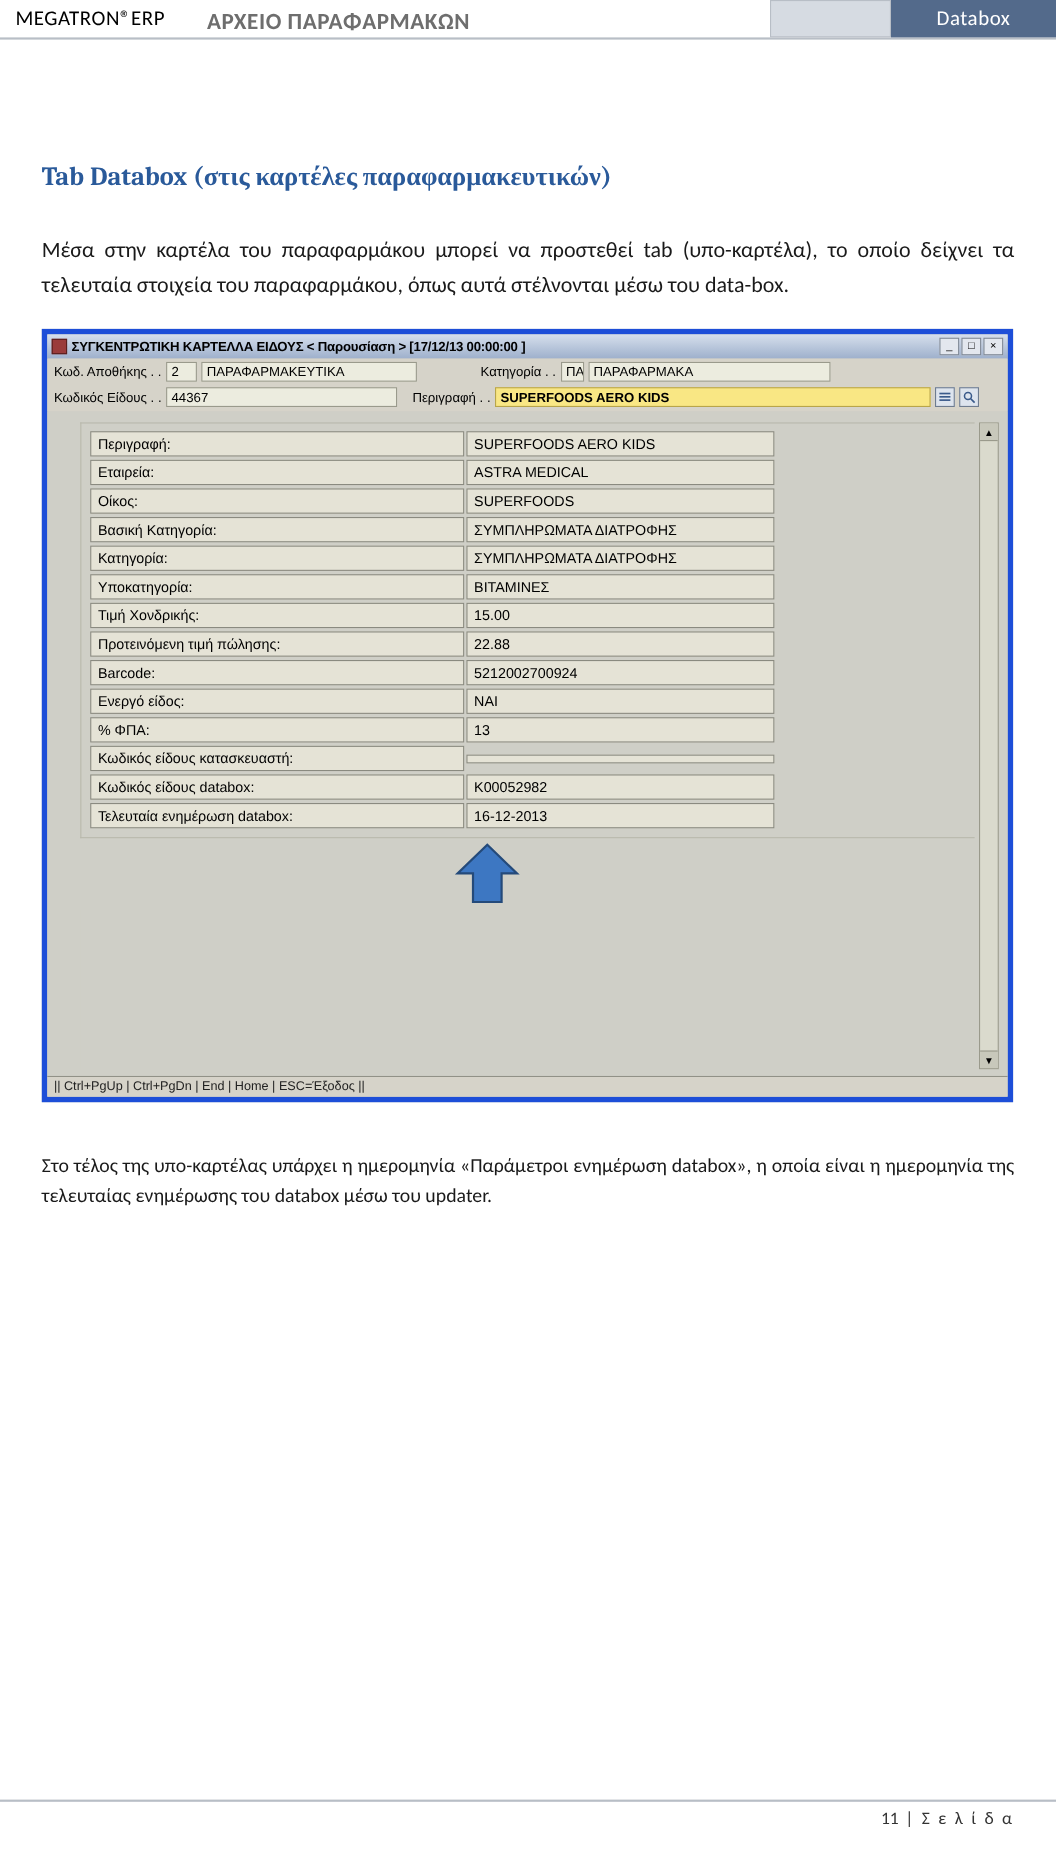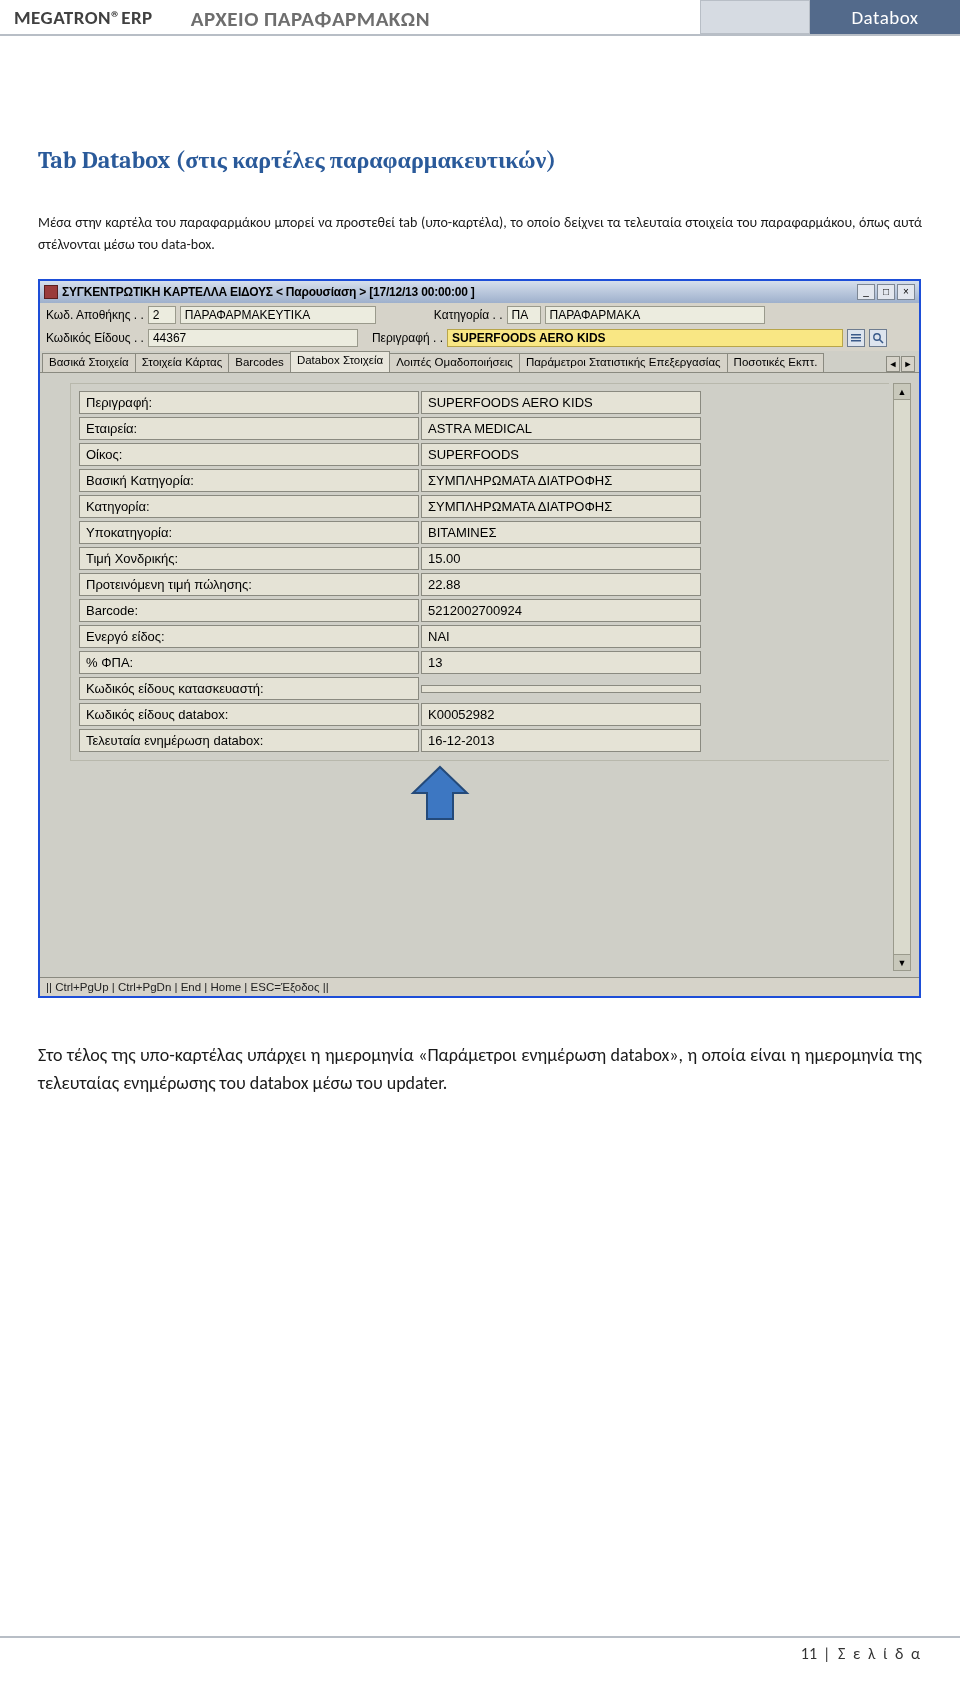--- a/index.html
+++ b/index.html
@@ -19,22 +19,22 @@
   
   .doc-header {
     display: flex;
     align-items: stretch;
     height: 36px;
     border-bottom: 2px solid #b8bec6;
   }
   .doc-header .left {
     flex: 0 0 auto;
     padding: 6px 14px 16px 14px;
-    font-weight: bold;
-    color: #404040;
+    font-weight: normal;
+    color: #000000;
     font-size: 19px;
     letter-spacing: 0.5px;
   }
   .doc-header .mid {
     flex: 0 0 auto;
     padding: 6px 10px 0 24px;
     font-weight: bold;
     color: #6e6e6e;
     font-size: 21px;
     letter-spacing: 0.5px;
@@ -60,31 +60,31 @@
     padding: 110px 38px 0 38px;
   }
   .section-title {
     color: #2a5a9a;
     font-family: Cambria, Georgia, serif;
     font-size: 24px;
     font-weight: bold;
     margin-bottom: 38px;
   }
   .para {
-    font-size: 14px;
+    font-size: 20px;
     color: #1a1a1a;
     line-height: 1.55;
     text-align: justify;
     margin-bottom: 24px;
   }
   
   .ss-frame {
     margin: 14px 0 0 0;
     width: 883px;
-    border: 2px solid #1d4ed8;
+    border: 5px solid #1d4ed8;
     font-family: Tahoma, Arial, sans-serif;
     font-size: 12px;
     color: #000;
     background: #cfcfc7;
   }
   .ss-titlebar {
     height: 22px;
     background: linear-gradient(#d6dfec, #9eb0cc);
     display: flex;
     align-items: center;
@@ -285,21 +285,21 @@
         <div class="win-btn">□</div>
         <div class="win-btn">×</div>
       </div>
 
       <div class="ss-toprow">
         <span class="lbl">Κωδ. Αποθήκης . .</span>
         <span class="ss-field" style="width:28px">2</span>
         <span class="ss-field" style="width:196px">ΠΑΡΑΦΑΡΜΑΚΕΥΤΙΚΑ</span>
         <span style="width:50px"></span>
         <span class="lbl">Κατηγορία . .</span>
-        <span class="ss-field" style="width:34px">ΠΑ</span>
+        <span class="ss-field" style="width:21px">ΠΑ</span>
         <span class="ss-field" style="width:220px">ΠΑΡΑΦΑΡΜΑΚΑ</span>
       </div>
 
       <div class="ss-toprow2">
         <span class="lbl">Κωδικός Είδους . .</span>
         <span class="ss-field" style="width:210px">44367</span>
         <span style="width:6px"></span>
         <span class="lbl">Περιγραφή . .</span>
         <span class="ss-field yellow" style="width:396px;font-weight:bold">SUPERFOODS AERO KIDS</span>
         <span class="sq-btn">
@@ -310,33 +310,20 @@
             </svg>
         </span>
         <span class="sq-btn">
           <svg viewBox="0 0 12 12">
               <circle cx="5" cy="5" r="3.2" fill="none" stroke="#3a5a8a" stroke-width="1.4"></circle>
               <line x1="7.5" y1="7.5" x2="11" y2="11" stroke="#3a5a8a" stroke-width="1.6"></line>
             </svg>
         </span>
       </div>
 
-      <div class="ss-tabs">
-        <div class="ss-tab">Βασικά Στοιχεία</div>
-        <div class="ss-tab">Στοιχεία Κάρτας</div>
-        <div class="ss-tab">Barcodes</div>
-        <div class="ss-tab active">Databox Στοιχεία</div>
-        <div class="ss-tab">Λοιπές Ομαδοποιήσεις</div>
-        <div class="ss-tab">Παράμετροι Στατιστικής Επεξεργασίας</div>
-        <div class="ss-tab">Ποσοτικές Εκπτ.</div>
-        <div class="nav-arrows">
-          <div class="ar">◄</div>
-          <div class="ar">►</div>
-        </div>
-      </div>
 
       <div class="ss-pane">
         <div class="vscroll">
           <div class="up">▲</div>
           <div class="down">▼</div>
         </div>
         <div class="inner" id="detail-rows">
             <div class="detail-row">
               <div class="cell-l">Περιγραφή:</div>
               <div class="cell-r">SUPERFOODS AERO KIDS</div>

